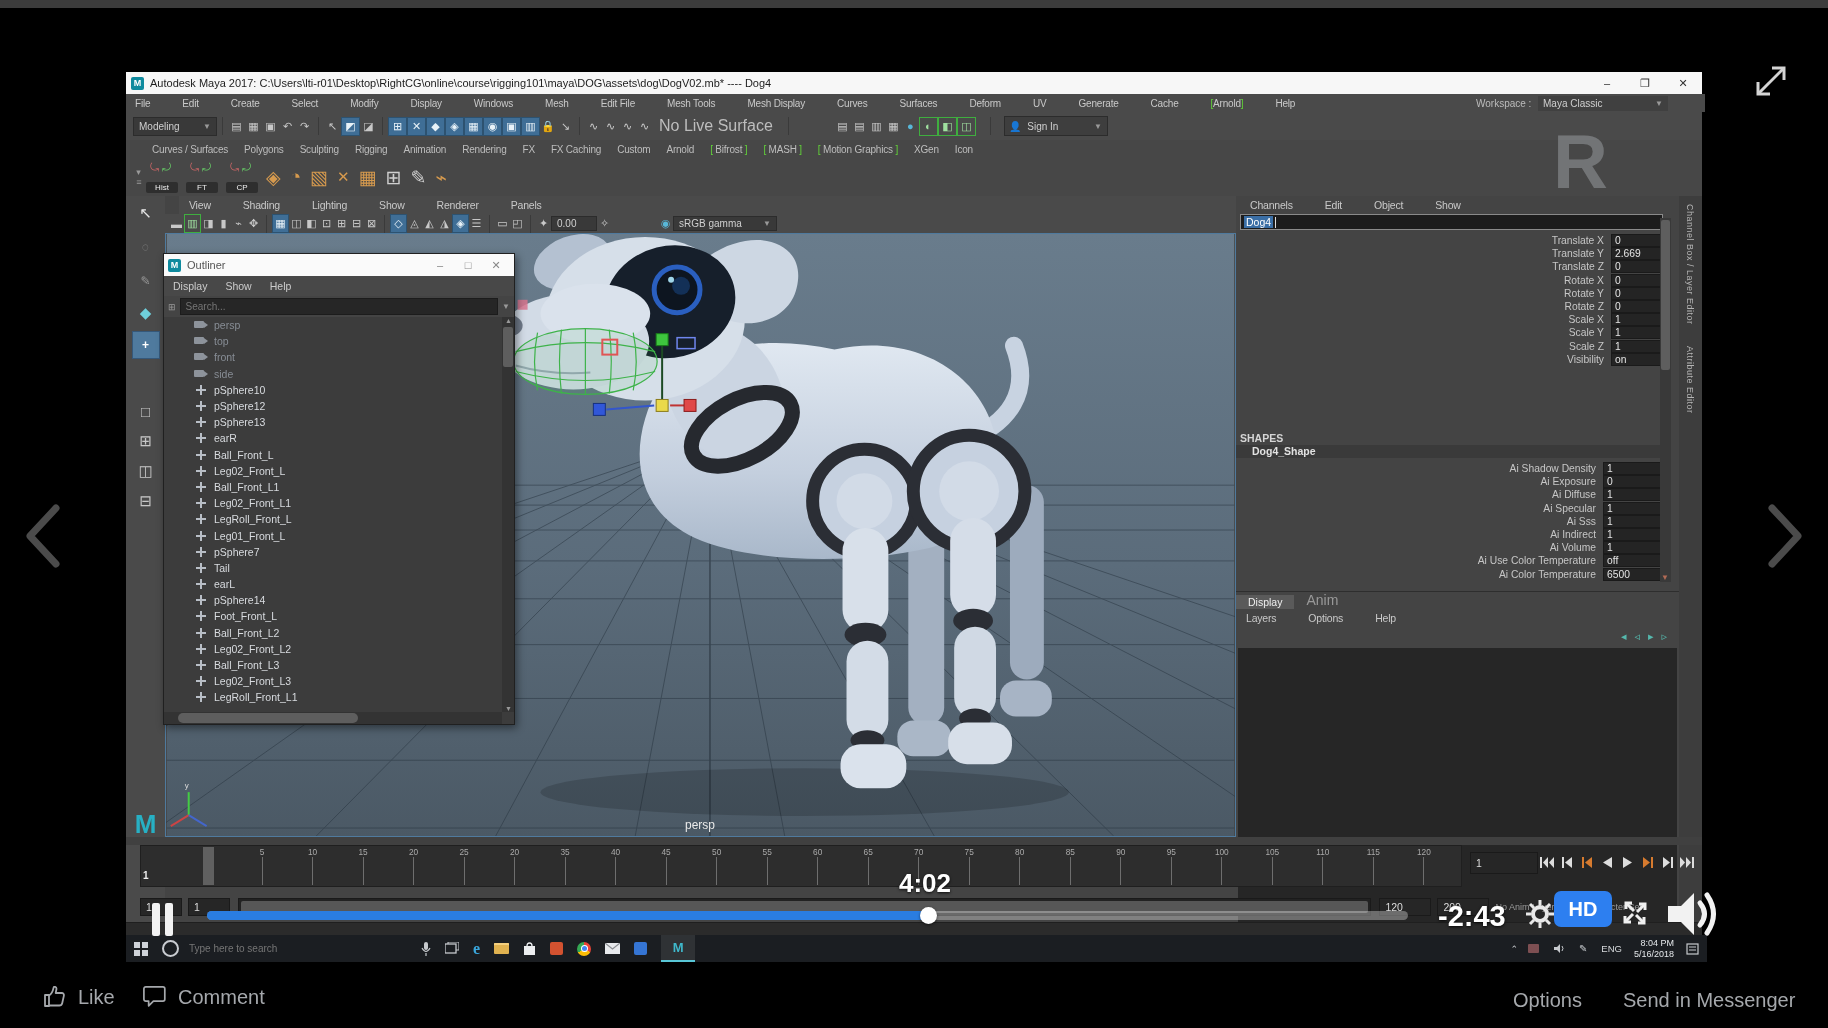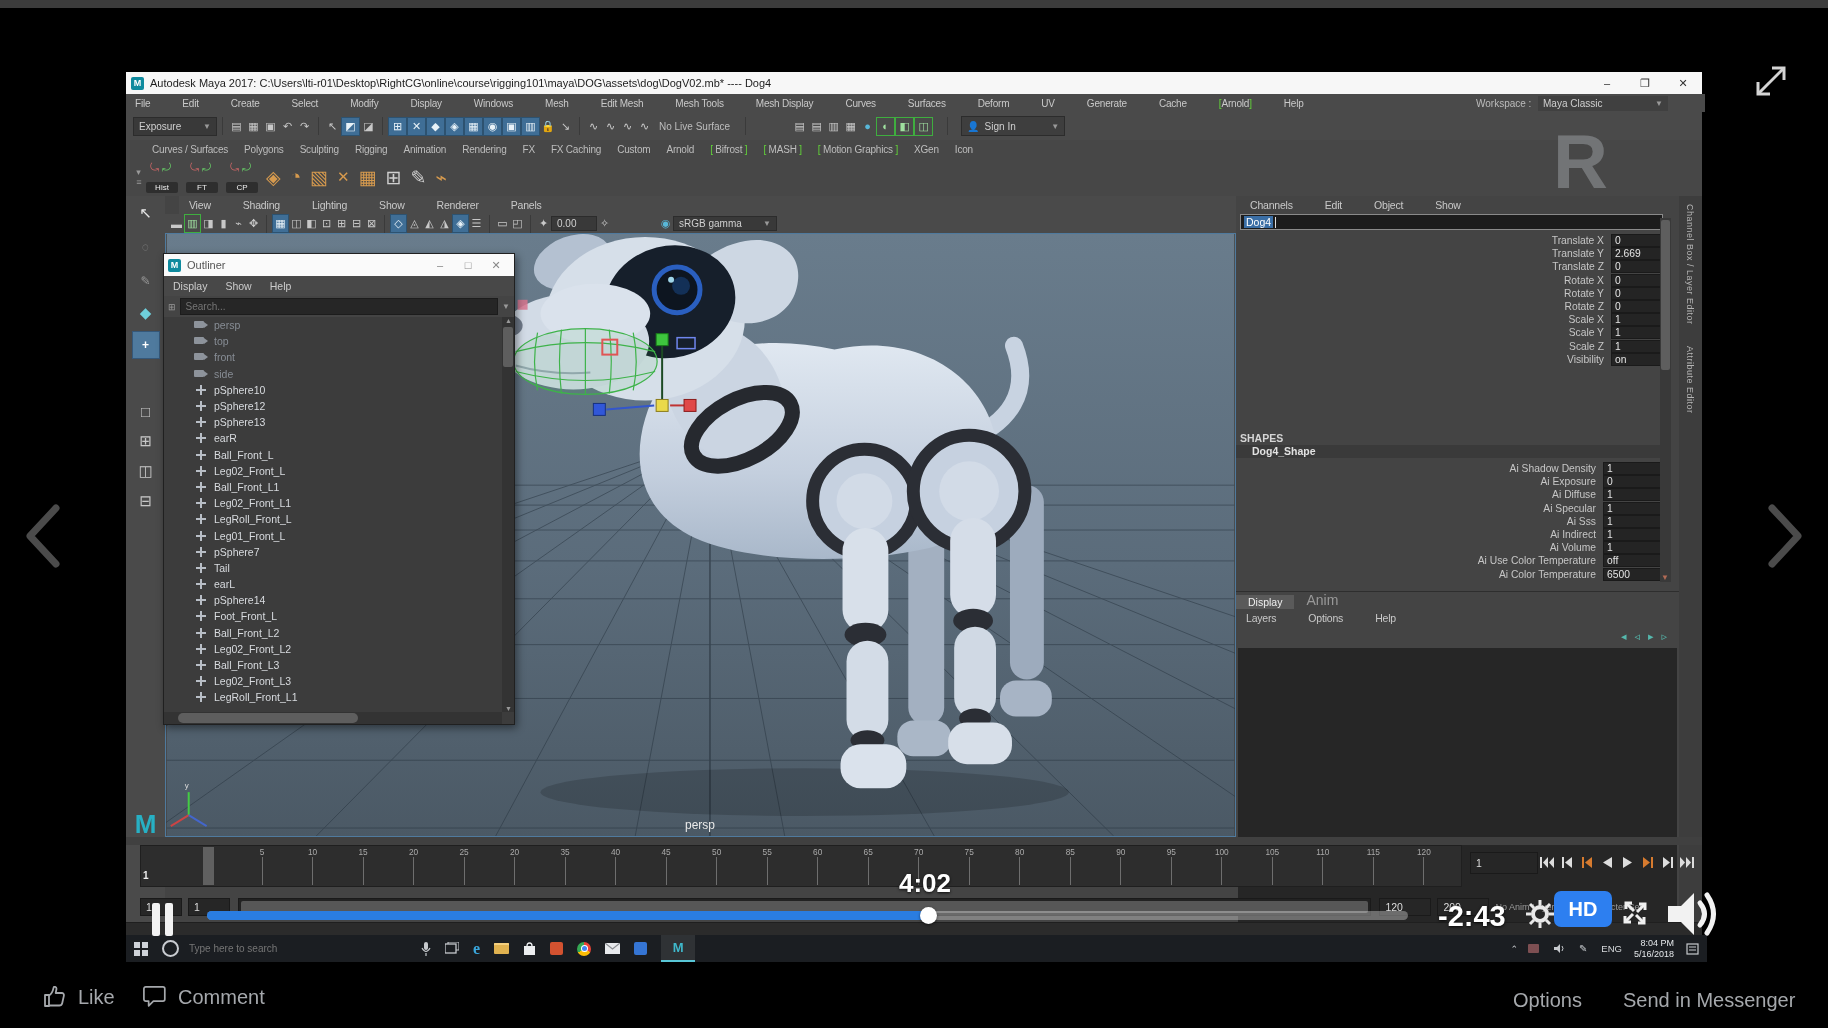--- a/index.html
+++ b/index.html
@@ -111,41 +111,41 @@
     <div class="bar menurow abs" style="left:0;top:22px;width:1576px;height:18px;padding-left:3px;">
 
     <span class="mitem">File</span>
         <span class="mitem">Edit</span>
         <span class="mitem">Create</span>
         <span class="mitem">Select</span>
         <span class="mitem">Modify</span>
         <span class="mitem">Display</span>
         <span class="mitem">Windows</span>
         <span class="mitem">Mesh</span>
-        <span class="mitem">Edit Mesh</span>
+        <span class="mitem">Edit File</span>
         <span class="mitem">Mesh Tools</span>
         <span class="mitem">Mesh Display</span>
         <span class="mitem">Curves</span>
         <span class="mitem">Surfaces</span>
         <span class="mitem">Deform</span>
         <span class="mitem">UV</span>
         <span class="mitem">Generate</span>
         <span class="mitem">Cache</span>
         <span class="mitem tight-brackets">Arnold</span>
         <span class="mitem">Help</span>
       </div>
     <div class="t" style="left:1350px;top:26px;font-size:10px;color:#bbb;">Workspace :</div>
     <div class="dd abs" style="left:1412px;top:24px;width:120px;height:15px;background:#404040;border:none;">
       <span>Maya Classic</span>
         <span class="arr">▼</span>
     </div>
 
     <div class="bar abs" style="left:0;top:40px;width:1576px;height:28px;display:flex;align-items:center;padding-left:7px;box-sizing:border-box;">
       <div class="dd" style="width:72px;height:17px;">
-        <span>Exposure</span>
+        <span>Modeling</span>
           <span class="arr">▼</span>
       </div>
       <div class="sep"></div>
       <div class="tile">▤</div>
       <div class="tile">▦</div>
       <div class="tile">▣</div>
       <div class="tile">↶</div>
       <div class="tile">↷</div>
       <div class="sep"></div>
       <div class="tile">↖</div>
@@ -160,21 +160,21 @@
       <div class="tile blue">◉</div>
       <div class="tile blue">▣</div>
       <div class="tile blue">▥</div>
       <div class="tile">🔒</div>
       <div class="tile">↘</div>
       <div class="sep"></div>
       <div class="tile">∿</div>
       <div class="tile">∿</div>
       <div class="tile">∿</div>
       <div class="tile">∿</div>
-      <div class="t" style="position:static;font-size:10px;color:#bdbdbd;margin:0 10px 0 6px;">No Live Surface</div>
+      <div class="t" style="position:static;font-size:16px;color:#bdbdbd;margin:0 10px 0 6px;">No Live Surface</div>
       <div class="sep"></div>
       <div style="width:40px;"></div>
       <div class="tile">▤</div>
       <div class="tile">▤</div>
       <div class="tile">▥</div>
       <div class="tile">▦</div>
       <div class="tile" style="color:#58b7d8;">●</div>
       <div class="tile grn">◐</div>
       <div class="tile grn">◧</div>
       <div class="tile grn">◫</div>

